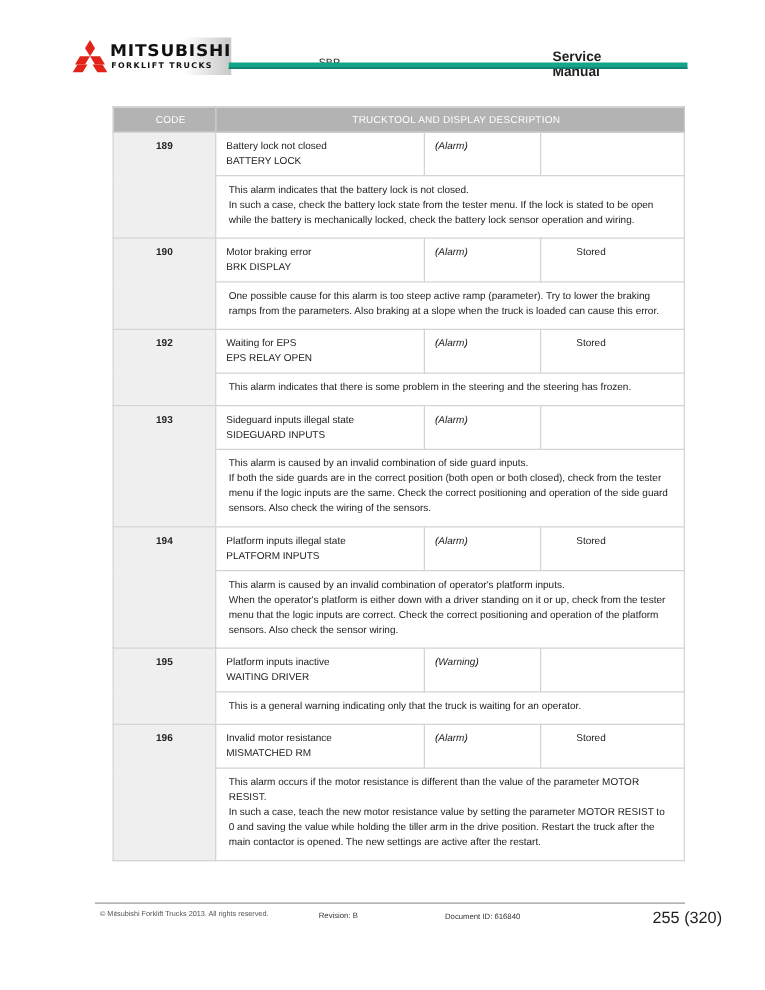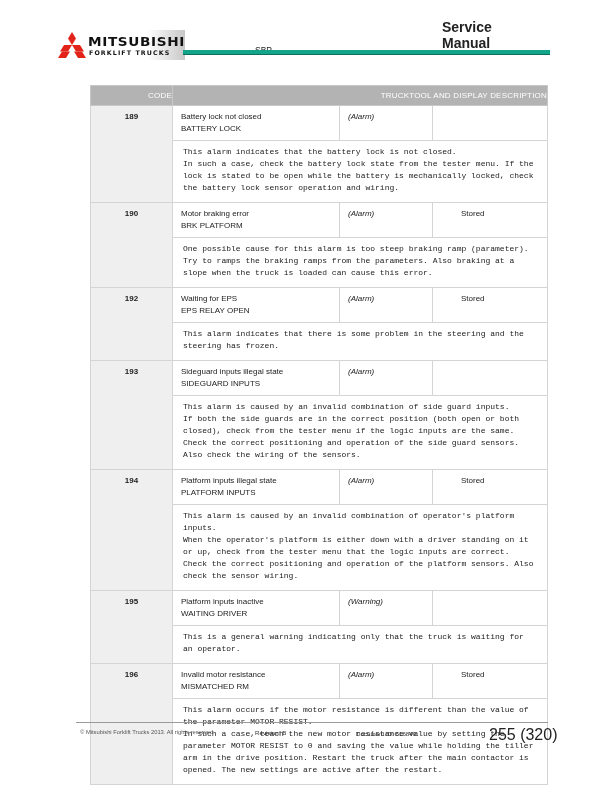--- a/index.html
+++ b/index.html
@@ -9,41 +9,41 @@
   .header { position:absolute; left:0; top:0; width:516px; height:70px; }
   .logo { position:absolute; left:58px; top:30px; width:127px; height:30px;
           background:linear-gradient(to right,#ffffff 0%,#ffffff 70%,#c8c8c8 100%); }
   .logo svg { position:absolute; left:0; top:2px; }
   .logo-word { position:absolute; left:30px; top:4px; font-weight:bold;
                font-size:13px; letter-spacing:0.6px; color:#111;
                font-family:"DejaVu Sans", sans-serif; transform:scaleX(1.05); transform-origin:left; }
   .logo-sub { position:absolute; left:31px; top:19px; font-weight:bold; font-size:6.3px;
               letter-spacing:1.1px; color:#111; font-family:"DejaVu Sans", sans-serif; }
   .hdr-left { position:absolute; left:211px; top:45px; font-size:8.5px; font-weight:normal; color:#222;margin-left:44px; }
-  .hdr-right { position:absolute; left:442px; top:19px; font-size:14px; font-weight:bold; color:#222; }
+  .hdr-right { position:absolute; left:442px; top:40px; font-size:11px; font-weight:bold; color:#222; }
   .hdr-bar { position:absolute; left:183px; top:50px; width:367px; height:4px; background:#13a58a;
              border-bottom:1px solid #0c6e5c; }
 
   table.codes { position:absolute; left:90px; top:85px; width:457px; border-collapse:collapse;
                 font-size:8px; line-height:12px; table-layout:fixed; }
-  table.codes th { background:#b3b3b3; color:#ffffff; text-align:right; font-weight:normal;
+  table.codes th { background:#b3b3b3; color:#ffffff; text-align:center; font-weight:normal;
                    font-size:8px; height:19px; padding:0 0 0 10px; border:1px solid #c8c8c8; letter-spacing:0.2px; }
   table.codes td { border:1px solid #d4d4d4; vertical-align:top; }
   td.code { background:#efefef; text-align:center; font-weight:bold; padding-top:5px; }
   td.name { padding:5px 8px 5px 8px; height:22px; }
   td.type { padding:5px 6px 5px 8px;font-style:italic; }
   td.stored { padding:5px 6px 5px 28px; }
-  td.desc { padding:5px 10px 8px 10px; height:auto;font-family:Liberation Mono, monospace; }
+  td.desc { padding:5px 10px 8px 10px; height:auto; }
   .line { display:block; }
 
   .footer-line { position:absolute; left:76px; top:722px; width:472px; height:1px; background:#9a9a9a; }
   .f-copy { position:absolute; left:80px; top:729px; font-size:5.8px; color:#555; }
   .f-rev { position:absolute; left:255px; top:729px; font-size:6.2px; color:#333; }
   .f-doc { position:absolute; left:356px; top:730px; font-size:6.2px; color:#333; }
-  .f-page { position:absolute; left:489px; top:726px; font-size:16px; color:#222; }
+  .f-page { position:absolute; left:522px; top:726px; font-size:13px; color:#222; }
 </style>
 </head>
 <body>
 
 <div class="header">
   <div class="logo">
     <svg width="28" height="26" viewBox="0 0 28 26">
       <polygon points="14,0 18,6.5 14,13 10,6.5" fill="#e2231a"></polygon>
       <polygon points="10,13 14,13 10,19.5 2,19.5 6,13" fill="#e2231a" transform="translate(0,0)"></polygon>
       <polygon points="14,13 18,13 22,13 26,19.5 18,19.5" fill="#e2231a"></polygon>
@@ -84,28 +84,28 @@
       <tr>
         <td class="desc" colspan="3">
           <span class="line">This alarm indicates that the battery lock is not closed.</span>
           <span class="line">In such a case, check the battery lock state from the tester menu. If the lock is stated to be open while the battery is mechanically locked, check the battery lock sensor operation and wiring.</span>
         </td>
       </tr>
       <tr>
         <td class="code" rowspan="2">190</td>
         <td class="name">
           <span class="line">Motor braking error</span>
-          <span class="line">BRK PLATFORM</span>
+          <span class="line">BRK DISPLAY</span>
         </td>
         <td class="type">(Alarm)</td>
         <td class="stored">Stored</td>
       </tr>
       <tr>
         <td class="desc" colspan="3">
-          <span class="line">One possible cause for this alarm is too steep braking ramp (parameter). Try to ramps the braking ramps from the parameters. Also braking at a slope when the truck is loaded can cause this error.</span>
+          <span class="line">One possible cause for this alarm is too steep active ramp (parameter). Try to lower the braking ramps from the parameters. Also braking at a slope when the truck is loaded can cause this error.</span>
         </td>
       </tr>
       <tr>
         <td class="code" rowspan="2">192</td>
         <td class="name">
           <span class="line">Waiting for EPS</span>
           <span class="line">EPS RELAY OPEN</span>
         </td>
         <td class="type">(Alarm)</td>
         <td class="stored">Stored</td>

